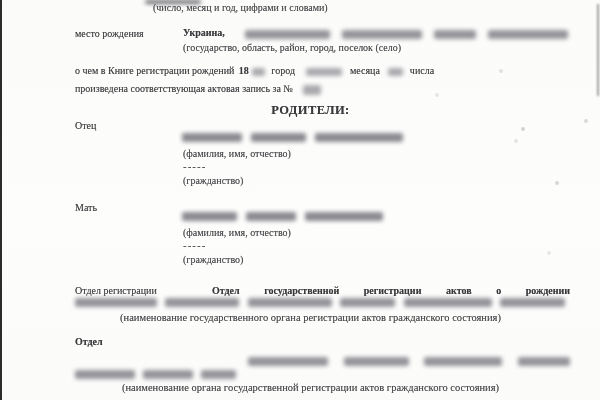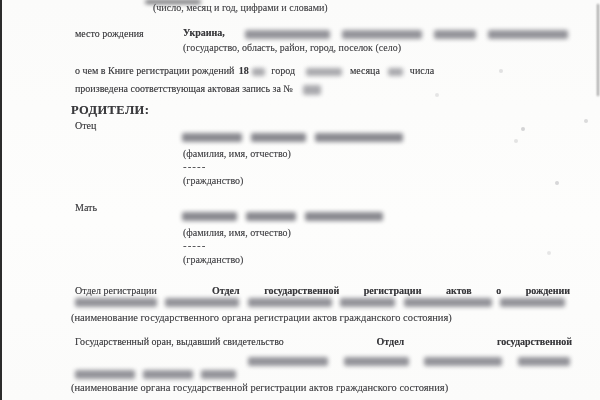--- a/index.html
+++ b/index.html
@@ -8,21 +8,21 @@
     background:linear-gradient(180deg,#fbfbfa 0%,#fdfdfc 55%,#fbfbfa 100%);
     font-family:"Liberation Serif","DejaVu Serif",serif;
     color:#404043;
   }
   .abs{position:absolute;}
   .t{font-size:10px;line-height:14px;color:#404043;text-shadow:0 0 .5px rgba(70,70,75,.55);white-space:nowrap;}
   .b{font-weight:bold;color:#38383b;}
   .cap{font-size:10px;line-height:12px;color:#47474a;text-shadow:0 0 .4px rgba(70,70,75,.5);white-space:nowrap;}
   .capw{font-size:10.5px;font-family:Liberation Serif, serif;}
   .heading{font-weight:bold;font-size:12.5px;letter-spacing:.4px;color:#3a3a3d;}
-  .center{width:497px;left:71px;text-align:left;}
+  .center{width:497px;left:62px;text-align:center;}
   .just{text-align:justify;text-align-last:justify;white-space:normal;}
   .blur{display:inline-block;background:#94949a;border-radius:2px;filter:blur(2.1px);height:9px;vertical-align:middle;}
   .blur.dk{background:#8a8a90;}
   .blur.lt{background:#aaaaae;height:8px;}
   .blurrow{display:flex;justify-content:space-between;align-items:center;}
   .flexline{display:flex;justify-content:space-between;align-items:baseline;}
   .dashes{font-size:11px;letter-spacing:1px;color:#4a4a4d;font-weight:bold;}
   .edge-left{left:0;top:0;width:2px;height:400px;background:#2c2c2c;filter:blur(.5px);}
   .edge-right{left:597px;top:4px;width:1.5px;height:92px;background:#8d8d8d;filter:blur(.8px);opacity:.85;}
   .topstub{left:145px;top:0;width:56px;height:4px;background:#6a6a6e;filter:blur(2px);border-radius:2px;}
@@ -100,23 +100,21 @@
     <span class="blur" style="width:82px;"></span>
       <span class="blur" style="width:74px;"></span>
       <span class="blur" style="width:84px;"></span>
       <span class="blur" style="width:55px;"></span>
       <span class="blur" style="width:88px;"></span>
       <span class="blur" style="width:65px;"></span>
   </div>
   <div class="abs cap capw center" style="top:312px;">(наименование государственного органа регистрации актов гражданского состояния)</div>
 
   <div class="abs t flexline" style="left:75px;top:335px;width:497px;">
-    <span>Государственный оран, выдавший свидетельство</span>
     <span class="b">Отдел</span>
-    <span class="b">государственной</span>
   </div>
   <div class="abs blurrow" style="left:248px;top:357px;width:322px;">
     <span class="blur" style="width:80px;"></span>
       <span class="blur" style="width:65px;"></span>
       <span class="blur" style="width:78px;"></span>
       <span class="blur" style="width:52px;"></span>
   </div>
   <div class="abs blurrow" style="left:75px;top:370px;width:161px;">
     <span class="blur" style="width:60px;"></span>
       <span class="blur" style="width:50px;"></span>

